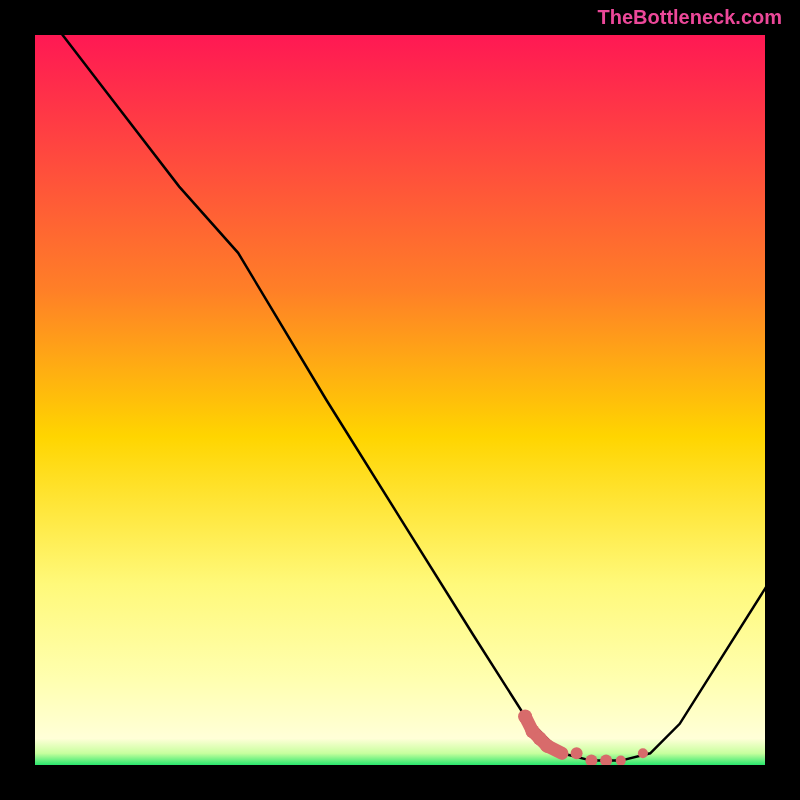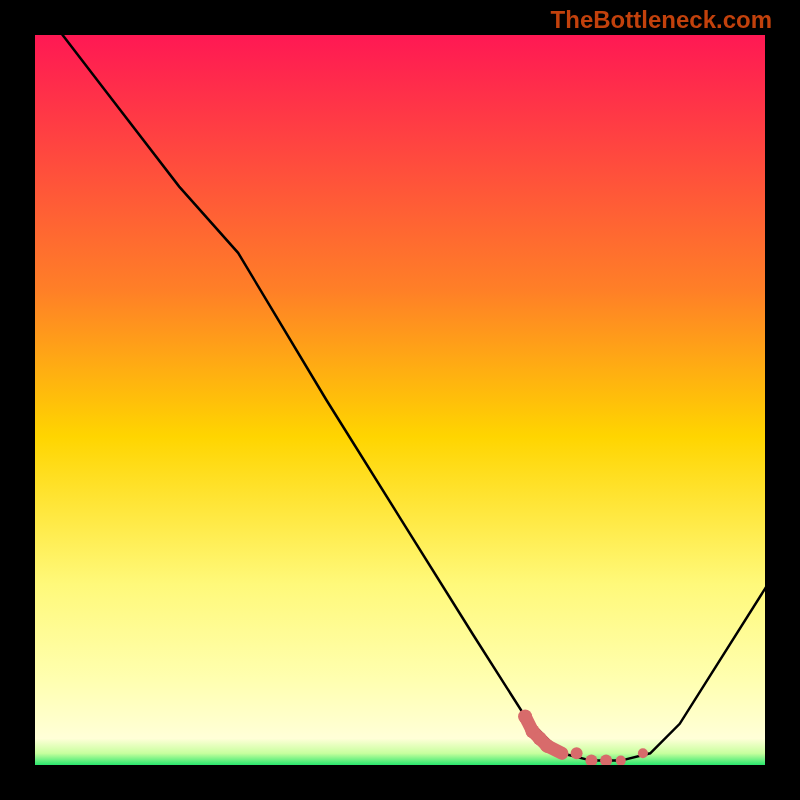--- a/index.html
+++ b/index.html
@@ -1,17 +1,17 @@
 <!DOCTYPE html>
 <html><head>
 <meta charset="utf-8">
 <style>
   * { margin: 0; padding: 0; box-sizing: border-box; }
   body { width: 800px; height: 800px; background: #000; position: relative; font-family: Arial, sans-serif; }
-  .watermark { position: absolute; top: 6px; right: 28px; color: #c2410c; font-size: 24px; font-weight: bold; z-index: 10; }
+  .watermark { position: absolute; top: 6px; right: 18px; color: #ec4899; font-size: 20px; font-weight: bold; z-index: 10; }
   .chart-container { position: absolute; top: 30px; left: 30px; width: 740px; height: 740px; background: #000; }
   .plot-area { position: absolute; top: 2px; left: 2px; width: 736px; height: 736px; overflow: hidden; }
   .gradient-bg { position: absolute; top: 0; left: 0; width: 100%; height: 100%; }
   .curve-svg { position: absolute; top: 0; left: 0; width: 100%; height: 100%; }
   .border-frame { position: absolute; top: 0; left: 0; width: 100%; height: 100%; border: 3px solid #000; pointer-events: none; }
 </style>
 </head>
 <body>
 
 <div class="watermark">TheBottleneck.com</div>

